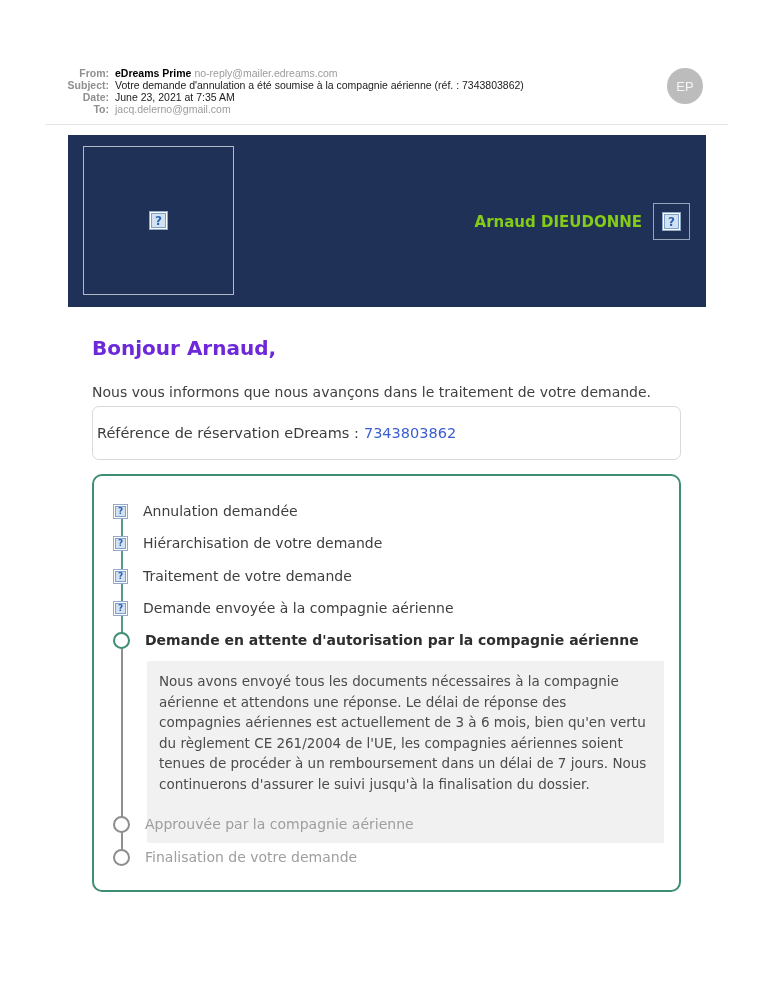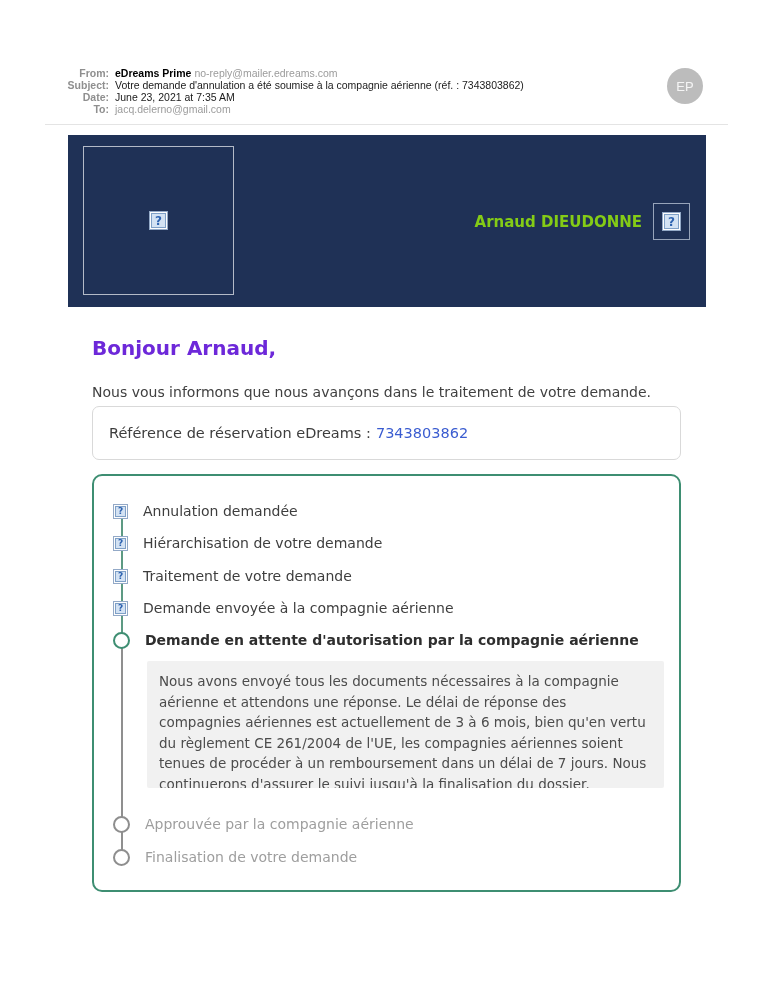--- a/index.html
+++ b/index.html
@@ -54,21 +54,21 @@
   }
   .qicon.lg .qinner{width:15px;height:15px;font-size:12px;}
 
   
   .greeting{position:absolute;left:92px;top:336px;font-size:20px;font-weight:bold;color:#6d28d9;}
   .intro{position:absolute;left:92px;top:371px;font-size:14px;color:#404040;margin-top:13px;}
 
   .ref-box{
     position:absolute;left:92px;top:406px;width:589px;height:54px;
     border:1px solid #d9d9d9;border-radius:7px;
-    display:flex;align-items:center;padding-left:16px;font-size:14.5px;color:#3d3d3d;text-align:right;
+    display:flex;align-items:center;padding-left:4px;font-size:14.5px;color:#3d3d3d;text-align:right;
   }
   .ref-link{color:var(--link);text-decoration:none;margin-left:5px;}
 
   
   .timeline{
     position:absolute;left:92px;top:474px;width:589px;height:418px;
     border:2px solid var(--green);border-radius:10px;
   }
   .tl-line{position:absolute;left:27px;width:2px;}
   .tl-line.done{top:35px;height:129px;background:#5d9a83;}
@@ -81,21 +81,21 @@
   .step.pending .step-label{color:var(--pending);}
   .circle{
     width:17px;height:17px;border-radius:50%;background:#ffffff;flex:0 0 auto;
   }
   .circle.current{border:2px solid var(--green);}
   .circle.pending{border:2px solid #8e8e8e;}
   .step .qicon{flex:0 0 auto;position:relative;z-index:2;}
   .circle{position:relative;z-index:2;}
 
   .note-box{
-    position:absolute;left:53px;top:185px;width:517px;height:127px;
+    position:absolute;left:53px;top:185px;width:517px;height:182px;
     background:#f1f1f1;border-radius:2px;padding:10px 12px;
     font-size:13.5px;line-height:20.5px;color:#4c4c4c;overflow:hidden;
   }
 </style>
 </head>
 <body>
 
 <div class="mail-header">
   <span class="mail-label">From:</span>
   <span class="mail-value"><span class="sender-name">eDreams Prime</span> <span class="muted">no-reply@mailer.edreams.com</span></span>

